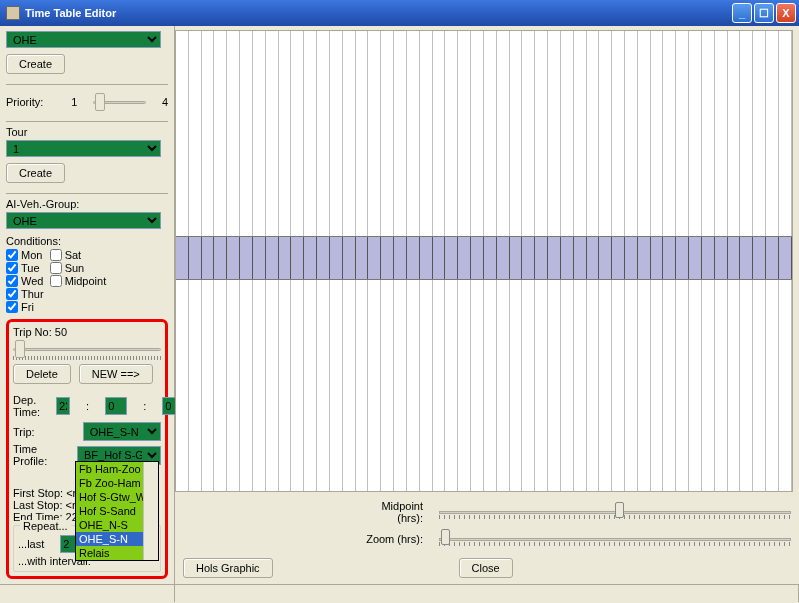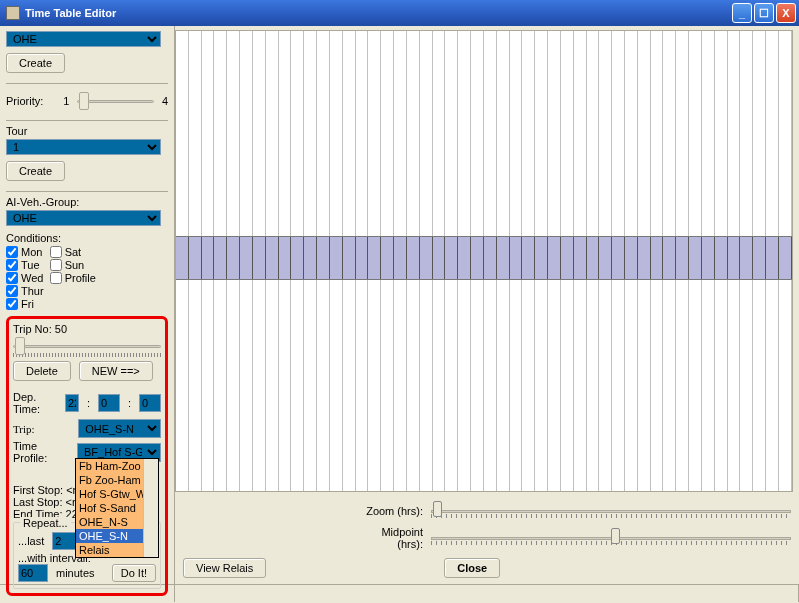--- a/index.html
+++ b/index.html
@@ -10,25 +10,25 @@
 .titlebar-title { flex: 1; }
 .titlebar-buttons { display: flex; gap: 2px; }
 .tb-btn { width: 20px; height: 20px; border: 1px solid #fff; border-radius: 3px; display: flex; align-items: center; justify-content: center; font-weight: bold; font-size: 11px; cursor: pointer; }
 .tb-min, .tb-max { background: linear-gradient(to bottom, #5a9dee, #2c6fd4); color: white; }
 .tb-close { background: linear-gradient(to bottom, #f07860, #d64020); color: white; }
 
 .app { display: flex; height: 558px; }
 .sidebar { width: 175px; background: #ece9d8; padding: 5px 6px; border-right: 1px solid #aca899; display: flex; flex-direction: column; gap: 2px; }
 .main { flex: 1; display: flex; flex-direction: column; background: #ece9d8; }
 
-select, input[type=text] { border: 1px solid #7f9db9; background: #0369a1; height: 18px; padding: 0 2px; font-size: 11px; }
+select, input[type=text] { border: 1px solid #7f9db9; background: #15803d; height: 18px; padding: 0 2px; font-size: 11px; }
 select { height: 19px; }
 .btn { background: #ece9d8; border: 1px solid #aca899; border-radius: 3px; padding: 3px 12px; font-size: 11px; cursor: pointer; box-shadow: inset 1px 1px 0 #fff; }
 
-.row { display: flex; align-items: center; gap: 8px; margin-bottom: 2px; }
+.row { display: flex; align-items: center; gap: 16px; margin-bottom: 2px; }
 .lbl { font-size: 11px; }
 .checkbox { display: flex; align-items: center; gap: 3px; font-size: 11px; }
 .checkbox input { width: 12px; height: 12px; }
 
 .slider-track { flex:1; height: 18px; position: relative; display:flex; align-items:center;}
 .slider-groove { height: 3px; background: #d4d0c8; border: 1px solid #aca899; border-radius: 2px; width:100%;}
 .slider-thumb { position: absolute; width: 10px; height: 18px; background: #ece9d8; border: 1px solid #aca899; border-radius: 2px; left: 2px; }
 
 .fieldset { border: 1px solid #d4d0c8; border-radius: 2px; padding: 3px 4px 4px 4px; margin-top: 2px; }
 .fieldset-label { position: relative; top: -9px; background: #ece9d8; padding: 0 3px; font-size: 11px; margin-left: 2px; }
@@ -37,21 +37,21 @@
 .cond-col { display: flex; flex-direction: column; gap: 1px; }
 
 .redbox { border: 3px solid #e00; border-radius: 6px; padding: 4px; margin-top: 4px; }
 
 .timeline { flex: 1; background: white; border: 1px solid #aca899; margin: 4px 6px 4px 0; position: relative; overflow: hidden; }
 .timeline-cols { position: absolute; inset: 0; display: flex; }
 .timeline-col { flex: 1; border-right: 1px solid #c0c0c0; }
 .timeline-band { position: absolute; left: 0; right: 0; top: 205px; height: 44px; background: #b8b8dc; border-top: 1px solid #777; border-bottom: 1px solid #777; display:flex;}
 .timeline-band > div { flex:1; border-right:1px solid #555;}
 
-.dropdown-list { position: absolute; background: #fdba74; border: 1px solid #000; width: 84px; z-index: 100; }
+.dropdown-list { position: absolute; background: #84cc16; border: 1px solid #000; width: 84px; z-index: 100; }
 .dropdown-list div { padding: 1px 3px; font-size: 11px; cursor: pointer; }
 .dropdown-list .scroll { position:absolute; right:0; top:0; bottom:0; width:15px; background:#ece9d8; border-left:1px solid #c0c0c0;}
 .dd-sel { background: #316ac5; color: white; }
 
 .bottom-controls { padding: 4px 8px; display: flex; flex-direction: column; gap: 2px; }
 .slider-wide { height: 22px; position:relative; display:flex; align-items:center; }
 .slider-wide .groove { height:3px; width:100%; background:#d4d0c8; border:1px solid #aca899;}
 .slider-wide .ticks { position:absolute; top:14px; left:0; right:0; height:4px; background: repeating-linear-gradient(to right, #888 0, #888 1px, transparent 1px, transparent 5px);}
 .slider-wide .thumb { position:absolute; width:9px; height:16px; background:#ece9d8; border:1px solid #888; border-radius:2px; top:1px;}
 
@@ -135,21 +135,21 @@
         <label class="checkbox">
             <input type="checkbox" style="">
             <span>Sat</span>
           </label>
         <label class="checkbox">
             <input type="checkbox" style="">
             <span>Sun</span>
           </label>
         <label class="checkbox">
             <input type="checkbox" style="">
-            <span>Profile</span>
+            <span>Midpoint</span>
           </label>
       </div>
     </div>
 
     <div class="redbox" style="position:relative; flex:1;">
       <span class="lbl">Trip No: 50</span>
       <div class="slider-track" style="margin:2px 0 6px 0;">
         <div class="slider-groove"></div>
         <div style="position:absolute;bottom:-2px;left:0;right:0;height:4px;background:repeating-linear-gradient(to right,#888 0,#888 1px,transparent 1px,transparent 3px);"></div>
         <div class="slider-thumb"></div>
@@ -160,21 +160,21 @@
       </div>
 
       <div class="row">
         <span class="lbl" style="width:58px;">Dep. Time:</span>
         <input type="text" style="width: 14px;" value="22"> :
         <input type="text" style="width: 22px;" value="0"> :
         <input type="text" style="width: 22px;" value="0">
       </div>
 
       <div class="row" style="margin-top:4px;">
-        <span class="lbl" style="width:58px;font-family:Liberation Serif, serif;">Trip:</span>
+        <span class="lbl" style="width:58px;">Trip:</span>
         <select style="width:84px;"><option>OHE_S-N</option></select>
       </div>
 
       <div class="row" style="margin-top:2px;position:relative;">
         <span class="lbl" style="width:58px;">Time Profile:</span>
         <select style="width:84px;"><option>BF_Hof S-Galenst</option></select>
         <div class="dropdown-list" style="left:62px;top:18px;">
           <div>Fb Ham-Zoo</div>
           <div>Fb Zoo-Ham</div>
           <div>Hof S-Gtw_W</div>
@@ -190,25 +190,20 @@
       <span class="lbl" style="display:block;">Last Stop:  &lt;no s</span>
       <span class="lbl" style="display:block;">End Time:  22:1</span>
 
       <div class="fieldset" style="margin-top:2px;">
         <span class="fieldset-label">Repeat...</span>
         <div class="row" style="margin-top:-6px;">
           <span class="lbl">...last</span>
           <input type="text" style="width: 24px;" value="2">
         </div>
         <span class="lbl">...with intervall:</span>
-        <div class="row">
-          <input type="text" style="width: 30px;" value="60">
-          <span class="lbl">minutes</span>
-          <button class="btn" style="margin-left:auto;padding:2px 8px;">Do It!</button>
-        </div>
       </div>
     </div>
   </div>
 
   <div class="main">
     <div class="timeline">
       <div class="timeline-cols" id="tcols">
           <div class="timeline-col"></div>
           <div class="timeline-col"></div>
           <div class="timeline-col"></div>
@@ -303,39 +298,39 @@
           <div></div>
           <div></div>
           <div></div>
           <div></div>
           <div></div>
           <div></div>
           <div></div>
         </div>
     </div>
     <div class="bottom-controls">
+      <div class="row">
+        <span class="lbl" style="width:70px;text-align:right;margin-left:170px;">Midpoint (hrs):</span>
+        <div class="slider-wide" style="flex:1;">
+          <div class="groove"></div>
+            <div class="ticks"></div>
+            <div class="thumb" style="left:50%;"></div>
+        </div>
+      </div>
       <div class="row">
         <span class="lbl" style="width:70px;text-align:right;margin-left:170px;">Zoom (hrs):</span>
         <div class="slider-wide" style="flex:1;">
           <div class="groove"></div>
             <div class="ticks"></div>
             <div class="thumb" style="left:2px;"></div>
         </div>
       </div>
-      <div class="row">
-        <span class="lbl" style="width:70px;text-align:right;margin-left:170px;">Midpoint (hrs):</span>
-        <div class="slider-wide" style="flex:1;">
-          <div class="groove"></div>
-            <div class="ticks"></div>
-            <div class="thumb" style="left:50%;"></div>
-        </div>
-      </div>
       <div class="row" style="margin-top:4px;">
-        <button class="btn">View Relais</button>
-        <button class="btn" style="margin-left:170px;font-weight:bold;">Close</button>
+        <button class="btn">Hols Graphic</button>
+        <button class="btn" style="margin-left:170px;">Close</button>
       </div>
     </div>
   </div>
 </div>
 
 <div class="statusbar">
   <div style="width:175px;"></div>
     <div style="flex:1;"></div>
 </div>
 

